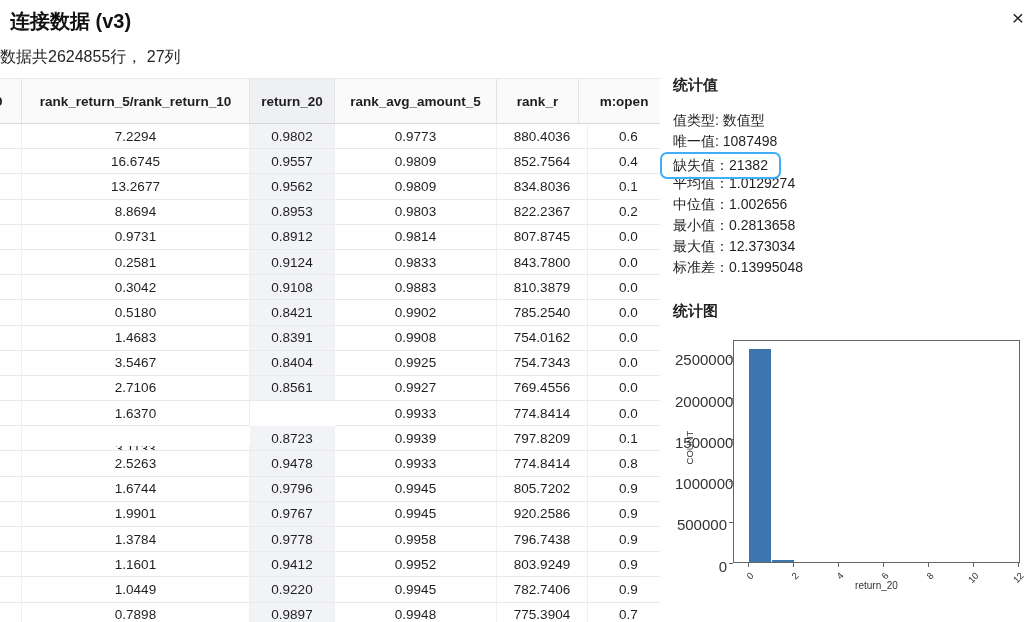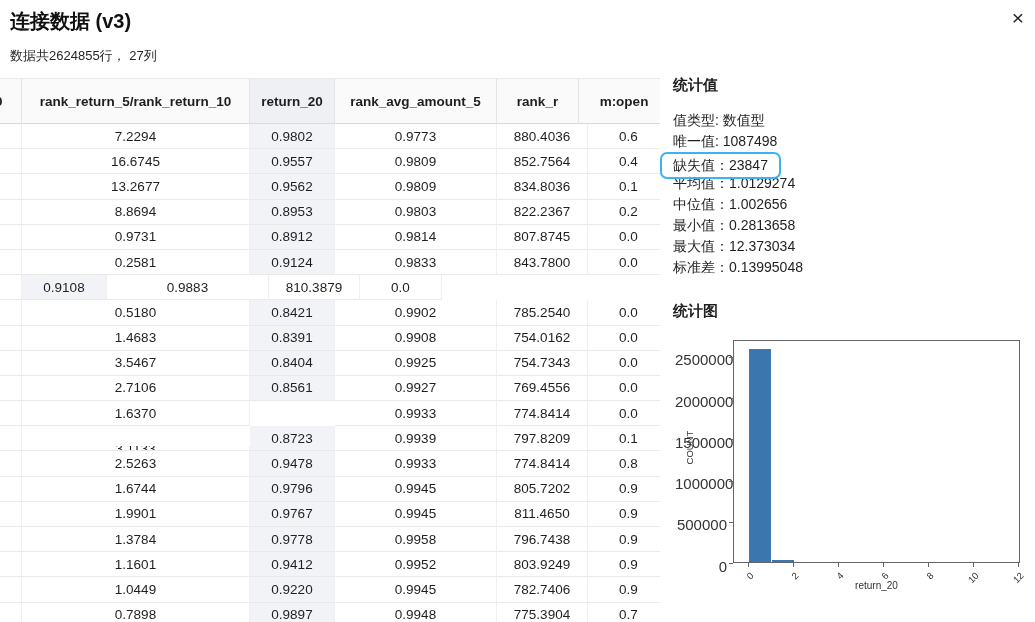--- a/index.html
+++ b/index.html
@@ -2,21 +2,21 @@
 <html><head>
 <meta charset="utf-8">
 <style>
   * { margin:0; padding:0; box-sizing:border-box; }
   html,body { width:1035px; height:622px; background:#fff; overflow:hidden;
     font-family:"Liberation Sans","DejaVu Sans",sans-serif; color:#1f1f1f; }
   .abs { position:absolute; }
 
   
   #title { left:10px; top:8px; font-size:20px; font-weight:600; color:#111; }
-  #subtitle { left:10px; top:47px; font-size:13px; color:#262626; }
+  #subtitle { left:0; top:47px; font-size:16px; color:#262626; }
   #close-btn { left:1004px; top:4px; width:28px; height:28px; border:none; background:transparent;
     font-size:21px; line-height:28px; color:#222; cursor:pointer; text-align:center; }
 
   
   #table-wrap { left:0; top:78px; width:660px; height:544px; overflow:hidden; border-top:1px solid #eaeaea; }
   .thead { display:flex; height:45px; }
   .th { flex:none; display:flex; align-items:center; justify-content:center;
     font-size:13.5px; font-weight:bold; background:#fafafa;
     border-right:1px solid #e3e3e3; border-bottom:1px solid #d9d9d9; white-space:nowrap; overflow:hidden; }
   .th.hl { background:#eef0f4; }
@@ -121,20 +121,21 @@
       <div class="tr">
         <div class="td" style="width: 22px;"></div>
         <div class="td" style="width: 228px;">0.2581</div>
         <div class="td hl" style="width: 85px;">0.9124</div>
         <div class="td" style="width: 162px;">0.9833</div>
         <div class="td" style="width: 91px;">843.7800</div>
         <div class="td" style="width: 82px;">0.0</div>
       </div>
       <div class="tr">
         <div class="td" style="width: 22px;"></div>
+        <div class="td" style="width: 228px;">0.3042</div>
         <div class="td hl" style="width: 85px;">0.9108</div>
         <div class="td" style="width: 162px;">0.9883</div>
         <div class="td" style="width: 91px;">810.3879</div>
         <div class="td" style="width: 82px;">0.0</div>
       </div>
       <div class="tr">
         <div class="td" style="width: 22px;"></div>
         <div class="td" style="width: 228px;">0.5180</div>
         <div class="td hl" style="width: 85px;">0.8421</div>
         <div class="td" style="width: 162px;">0.9902</div>
@@ -195,21 +196,21 @@
         <div class="td hl" style="width: 85px;">0.9796</div>
         <div class="td" style="width: 162px;">0.9945</div>
         <div class="td" style="width: 91px;">805.7202</div>
         <div class="td" style="width: 82px;">0.9</div>
       </div>
       <div class="tr">
         <div class="td" style="width: 22px;"></div>
         <div class="td" style="width: 228px;">1.9901</div>
         <div class="td hl" style="width: 85px;">0.9767</div>
         <div class="td" style="width: 162px;">0.9945</div>
-        <div class="td" style="width: 91px;">811.4650</div>
+        <div class="td" style="width: 91px;">920.2586</div>
         <div class="td" style="width: 82px;">0.9</div>
       </div>
       <div class="tr">
         <div class="td" style="width: 22px;"></div>
         <div class="td" style="width: 228px;">1.3784</div>
         <div class="td hl" style="width: 85px;">0.9778</div>
         <div class="td" style="width: 162px;">0.9958</div>
         <div class="td" style="width: 91px;">796.7438</div>
         <div class="td" style="width: 82px;">0.9</div>
       </div>
@@ -237,21 +238,21 @@
         <div class="td" style="width: 91px;">775.3904</div>
         <div class="td" style="width: 82px;">0.7</div>
       </div>
     </div>
 </div>
 
 <div class="abs" id="stats-title">统计值</div>
 <div class="abs" id="stats-lines">
     <div class="stat-line">值类型: 数值型</div>
     <div class="stat-line">唯一值: 1087498</div>
-    <div class="stat-line"><span class="boxed" style="border-color: rgb(63, 176, 247);">缺失值：23847</span></div>
+    <div class="stat-line"><span class="boxed" style="border-color: rgb(63, 176, 247);">缺失值：21382</span></div>
     <div class="stat-line">平均值：1.0129274</div>
     <div class="stat-line">中位值：1.002656</div>
     <div class="stat-line">最小值：0.2813658</div>
     <div class="stat-line">最大值：12.373034</div>
     <div class="stat-line">标准差：0.13995048</div>
   </div>
 
 <div class="abs" id="chart-title">统计图</div>
 
 <div class="abs" id="chart">

